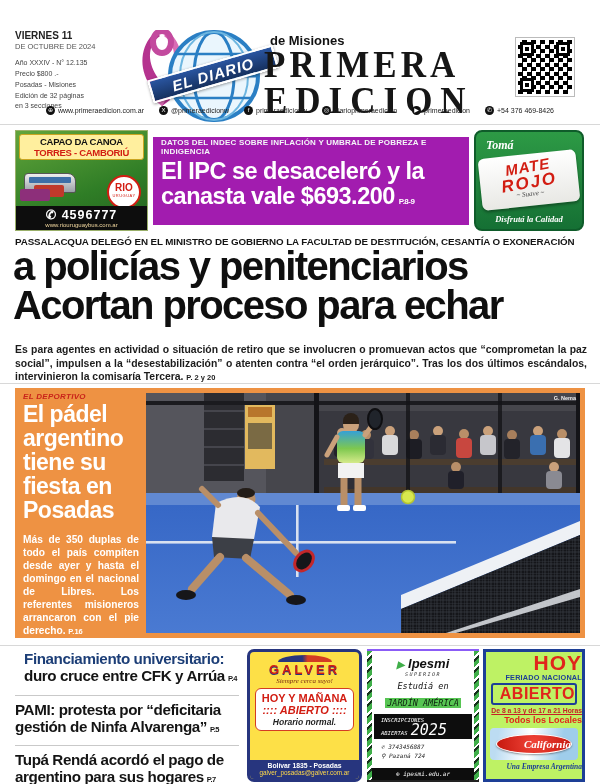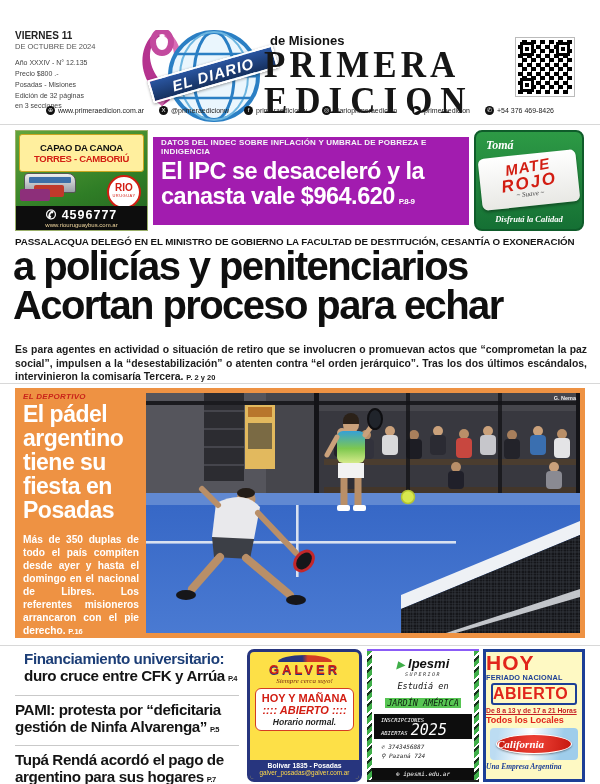--- a/index.html
+++ b/index.html
@@ -24,21 +24,21 @@
               justify-content:center; gap:15px; }
   .soc{ display:flex; align-items:center; gap:3px; font-size:7px; color:#222; }
   .soc .ic{ width:9px; height:9px; border-radius:50%; background:#111; color:#fff;
             font-size:6px; line-height:9px; text-align:center; display:inline-block; }
   .qr{ background:repeating-conic-gradient(#000 0% 25%, #fff 0% 50%) 0 0/ 9px 9px; border:2px solid #fff; outline:1px solid #bbb; }
   .qr .fin{ position:absolute; width:14px; height:14px; border:3px solid #000; background:#fff; }
   .qr .fin>i{ position:absolute; inset:2px; background:#000; }
 
   
   .travel{ background:linear-gradient(160deg,#63a53b,#2f7d26 60%,#245f1e); border:1px solid #9ab06a; overflow:hidden; }
-  .travel .hd{ margin:3px; background:#ffef9e; border:1px solid #caa520; border-radius:3px; text-align:center; padding:7px 0; }
+  .travel .hd{ margin:3px; background:#ffef9e; border:1px solid #caa520; border-radius:3px; text-align:center; padding:1px 0; }
   .travel .hd .l1{ font-size:9.5px; font-weight:bold; color:#111; letter-spacing:-0.3px; }
   .travel .hd .l2{ font-size:9.5px; font-weight:bold; color:#d21d12; letter-spacing:-0.3px; }
   .travel .bus{ position:absolute; left:8px; top:42px; width:52px; height:20px; background:linear-gradient(#eee,#9aa0a8); border-radius:4px 8px 2px 2px; border:1px solid #555; }
   .travel .bus i{ position:absolute; top:3px; left:4px; width:42px; height:6px; background:#3d6fa8; border-radius:1px; }
   .travel .lug{ position:absolute; left:4px; top:58px; width:30px; height:12px; background:#8d2f7a; border-radius:2px; box-shadow:14px -4px 0 #c0392b; }
   .travel .rio{ position:absolute; right:6px; top:44px; width:34px; height:34px; border-radius:50%; background:#fff; border:2px solid #d21d12; text-align:center; }
   .travel .rio b{ display:block; font-size:10px; color:#d21d12; margin-top:6px; line-height:1; }
   .travel .rio s{ display:block; font-size:4px; color:#d21d12; text-decoration:none; letter-spacing:.5px;}
   .travel .trans{ position:absolute; left:6px; top:73px; font-style:italic; font-weight:bold; font-size:12px; color:#fff; text-shadow:1px 1px 0 #333; }
   .travel .trans em{ color:#ffd23c; font-style:italic; }
@@ -92,21 +92,21 @@
   .ipesmi .lg{ font-family:"Liberation Sans",sans-serif; font-weight:bold; font-size:13px; color:#111; margin-top:5px; }
   .ipesmi .lg .tri{ color:#3fae49; font-size:10px; }
   .ipesmi .sup{ font-size:5px; letter-spacing:1.5px; color:#333; }
   .ipesmi .e1{ font-size:8.5px; color:#111; margin-top:4px; }
   .ipesmi .e2{ display:inline-block; font-size:8.5px; color:#0c220e; background:#57c553; padding:0 2px; margin-top:1px; }
   .ipesmi .blk{ margin:4px 7px 0; background:#0d0d0d; color:#fff; padding:3px 1px 2px; }
   .ipesmi .blk .s{ font-size:5.5px; display:block; text-align:left; padding-left:6px; line-height:1.25; }
   .ipesmi .blk .yr{ font-size:15px; line-height:.9; }
   .ipesmi .ct{ font-size:6px; color:#222; margin-top:3px; line-height:1.5; text-align:left; padding-left:14px; }
   .ipesmi .ft{ position:absolute; bottom:0; left:5px; right:5px; background:#0d0d0d; color:#fff; font-size:6px; line-height:12px; }
-  .calif{ background:#fef9c3; border:3px solid #1d3f96; text-align:left; overflow:hidden; }
+  .calif{ background:#bef264; border:3px solid #1d3f96; text-align:right; overflow:hidden; }
   .calif .hoy{ font-size:21px; font-weight:bold; color:#e1251b; line-height:.95; margin-top:1px; letter-spacing:1px; }
   .calif .fn{ font-size:7.3px; font-weight:bold; color:#1d3f96; letter-spacing:.2px; }
   .calif .ab{ margin:1px 5px; border:2px solid #1d3f96; border-radius:3px; font-size:16px; font-weight:bold; color:#e1251b; letter-spacing:.5px; line-height:1.15; }
   .calif .hrs{ font-size:6.8px; font-weight:bold; color:#c62127; text-decoration:underline; margin-top:2px; }
   .calif .tl{ font-size:9px; font-weight:bold; color:#e1251b; margin-top:1px; }
   .calif .logo{ position:relative; margin:3px 4px 0; height:32px; background:linear-gradient(100deg,#bcdcf2 10%,#fff 45%,#9fcdeb 80%); border-radius:4px; }
   .calif .oval{ position:absolute; left:6px; right:6px; top:6px; height:20px; background:radial-gradient(circle at 50% 40%,#f04438,#c5170e); border-radius:50%; border:1px solid #fff; box-shadow:0 1px 2px rgba(0,0,0,.4); color:#fff; font-family:"Liberation Serif",serif; font-style:italic; font-weight:bold; font-size:11px; line-height:19px; }
   .calif .emp{ font-family:"Liberation Serif",serif; font-style:italic; font-weight:bold; color:#1d3f96; font-size:7.5px; margin-top:2px; }
 </style>
 </head>
@@ -204,21 +204,21 @@
     <div class="ft">
       <div class="ph">✆ <span>4596777</span></div>
       <div class="web">www.riouruguaybus.com.ar</div>
     </div>
   </div>
 
   <div class="abs ipcbox" style="left:153px; top:137px; width:316px; height:88px;">
     <div class="ipck">DATOS DEL INDEC SOBRE INFLACIÓN Y UMBRAL DE POBREZA E INDIGENCIA</div>
     <div class="ipch">
       <div>El IPC se desaceleró y la</div>
-      <div><span>canasta vale $964.620</span><span class="ipcp">P.8-9</span></div>
+      <div><span>canasta vale $693.200</span><span class="ipcp">P.8-9</span></div>
     </div>
   </div>
 
   <div class="abs mate" style="left:474px; top:130px; width:110px; height:101px;">
     <span class="toma">Tomá</span>
     <div class="rib">
       <div class="m1">MATE</div>
       <div class="m2">ROJO</div>
       <div class="sv">~ Suave ~</div>
     </div>

